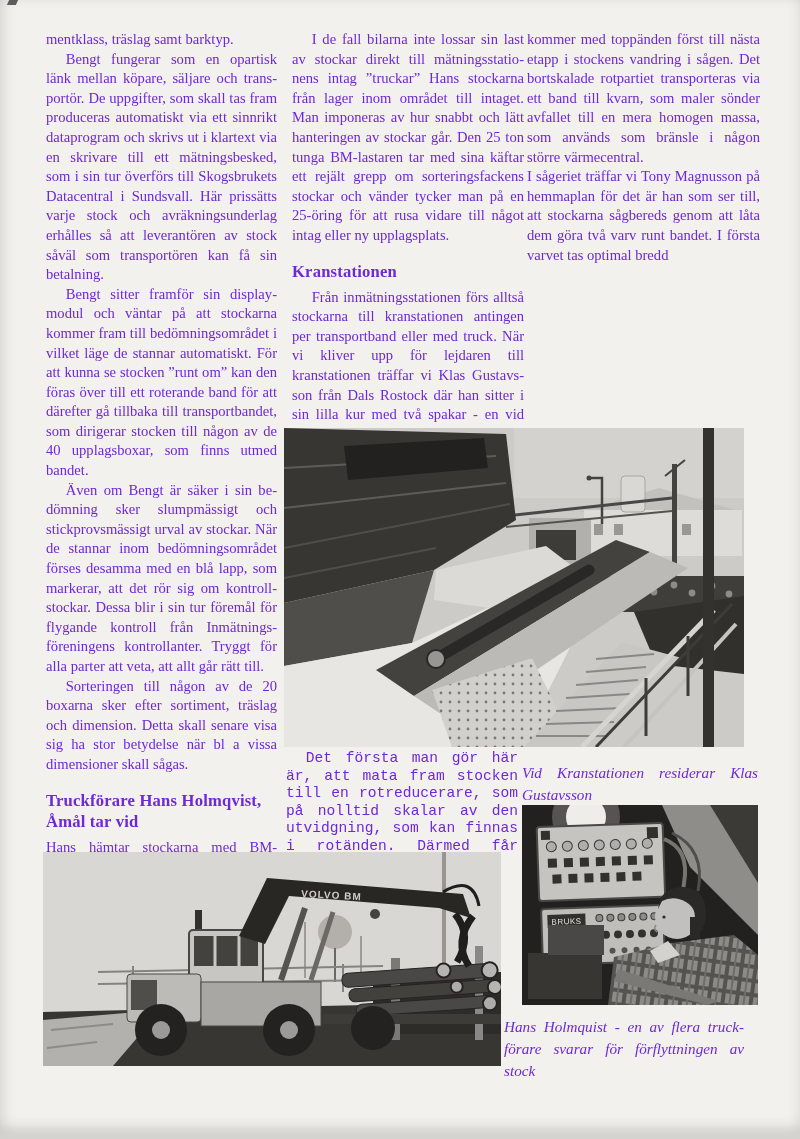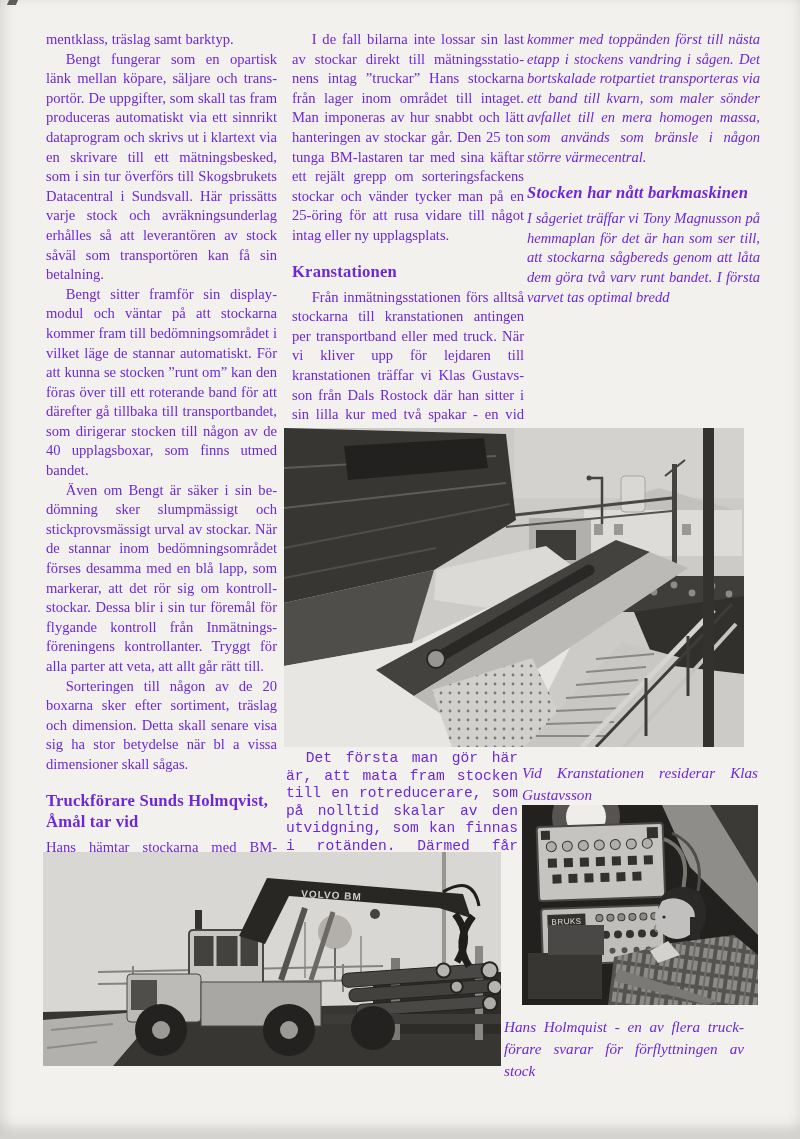--- a/index.html
+++ b/index.html
@@ -21,21 +21,21 @@
     content:"";position:absolute;left:0;right:0;bottom:0;height:15px;
     background:linear-gradient(#f3f1ed00,#d5d3cf);
   }
   .col{
     position:absolute;text-align:justify;
     font-size:14.6px;line-height:19.6px;
     hyphens:manual;-webkit-hyphens:manual;overflow:hidden;
   }
   #col1{left:46px;top:30px;width:231px;height:822px;}
   #col2{left:292px;top:30px;width:232px;height:396px;}
-  #col3{left:527px;top:30px;width:233px;height:396px;font-style:italic;}
+  #col3{left:527px;top:30px;width:233px;height:396px;}
   #col2b{left:286px;top:750px;width:232px;height:102px;line-height:17.6px;font-family:Liberation Mono, monospace;}
   .col p{margin:0;text-indent:1.35em;}
   .col p.noindent{text-indent:0;}
   .col h3{
     font-size:16.6px;line-height:21px;margin:15px 0 6px;
     font-weight:bold;text-align:left;letter-spacing:.2px;
   }
   .caption{
     position:absolute;font-style:italic;font-size:15.2px;line-height:22px;
     text-align:justify;hyphens:manual;-webkit-hyphens:manual;
@@ -52,37 +52,36 @@
 <body>
 
 <div id="page">
 
   <div id="col1" class="col">
     <p class="noindent">mentklass, träslag samt barktyp.</p>
     <p>Bengt fungerar som en opartisk länk mellan köpare, säljare och trans­portör. De uppgifter, som skall tas fram produceras automatiskt via ett sinnrikt dataprogram och skrivs ut i klartext via en skrivare till ett mät­ningsbesked, som i sin tur överförs till Skogsbrukets Datacentral i Sunds­vall. Här prissätts varje stock och avräknings­underlag erhålles så att leverantören av stock såväl som transportören kan få sin betalning.</p>
     <p>Bengt sitter framför sin display­modul och väntar på att stockarna kommer fram till bedömningsom­rådet i vilket läge de stannar automa­tiskt. För att kunna se stocken ”runt om” kan den föras över till ett rote­rande band för att därefter gå till­baka till transport­bandet, som diri­gerar stocken till någon av de 40 upp­lagsboxar, som finns utmed bandet.</p>
     <p>Även om Bengt är säker i sin be­dömning sker slumpmässigt och stickprovs­mässigt urval av stockar. När de stannar inom bedömningsom­rådet förses desamma med en blå lapp, som markerar, att det rör sig om kontroll­stockar. Dessa blir i sin tur föremål för flygande kontroll från Inmätnings­föreningens kontrollan­ter. Tryggt för alla parter att veta, att allt går rätt till.</p>
     <p>Sorteringen till någon av de 20 boxarna sker efter sortiment, träslag och dimension. Detta skall senare visa sig ha stor betydelse när bl a vissa dimensioner skall sågas.</p>
-    <h3>Truckförare Sunds Holmqvist, Åmål tar vid</h3>
+    <h3>Truckförare Hans Holmqvist, Åmål tar vid</h3>
     <p class="noindent">Hans hämtar stockarna med BM-lastare i något av facken och lägger upp stockarna antingen i dimensions­sorterade högar inom området eller så kör han dem till ”Kranstationen”.</p>
   </div>
 
   <div id="col2" class="col">
     <p>I de fall bilarna inte lossar sin last av stockar direkt till mätningsstatio­nens intag ”truckar” Hans stockarna från lager inom området till intaget. Man imponeras av hur snabbt och lätt hanteringen av stockar går. Den 25 ton tunga BM-lastaren tar med sina käftar ett rejält grepp om sorte­ringsfackens stockar och vänder tyck­er man på en 25-öring för att rusa vidare till något intag eller ny upp­lagsplats.</p>
     <h3>Kranstationen</h3>
     <p>Från inmätnings­stationen förs allt­så stockarna till kranstationen anting­en per transport­band eller med truck. När vi kliver upp för lejdaren till kranstationen träffar vi Klas Gustavs­son från Dals Rostock där han sitter i sin lilla kur med två spakar - en vid varje sida.</p>
   </div>
 
   <div id="col2b" class="col">
     <p>Det första man gör här är, att mata fram stocken till en rotreducerare, som på nolltid skalar av den utvidg­ning, som kan finnas i rotänden. Där­med får stocken en jämnare profil. Klas ser också till att alla stockar</p>
   </div>
 
   <div id="col3" class="col">
     <p class="noindent">kommer med toppänden först till nästa etapp i stockens vandring i så­gen. Det bortskalade rotpartiet trans­porteras via ett band till kvarn, som maler sönder avfallet till en mera homogen massa, som används som bränsle i någon större värme­central.</p>
-    <h3>Stocken har nått barkmaskinen</h3>
     <p class="noindent">I sågeriet träffar vi Tony Magnusson på hemmaplan för det är han som ser till, att stockarna sågbereds genom att låta dem göra två varv runt ban­det. I första varvet tas optimal bredd</p>
   </div>
 
   <div id="photo-mid" class="photo">
     <svg viewBox="0 0 460 319" preserveAspectRatio="none">
       <defs>
         <pattern id="holes" width="9" height="9" patternUnits="userSpaceOnUse">
           <circle cx="4" cy="4" r="1.4" fill="#7b7975"></circle>
         </pattern>
       </defs>

